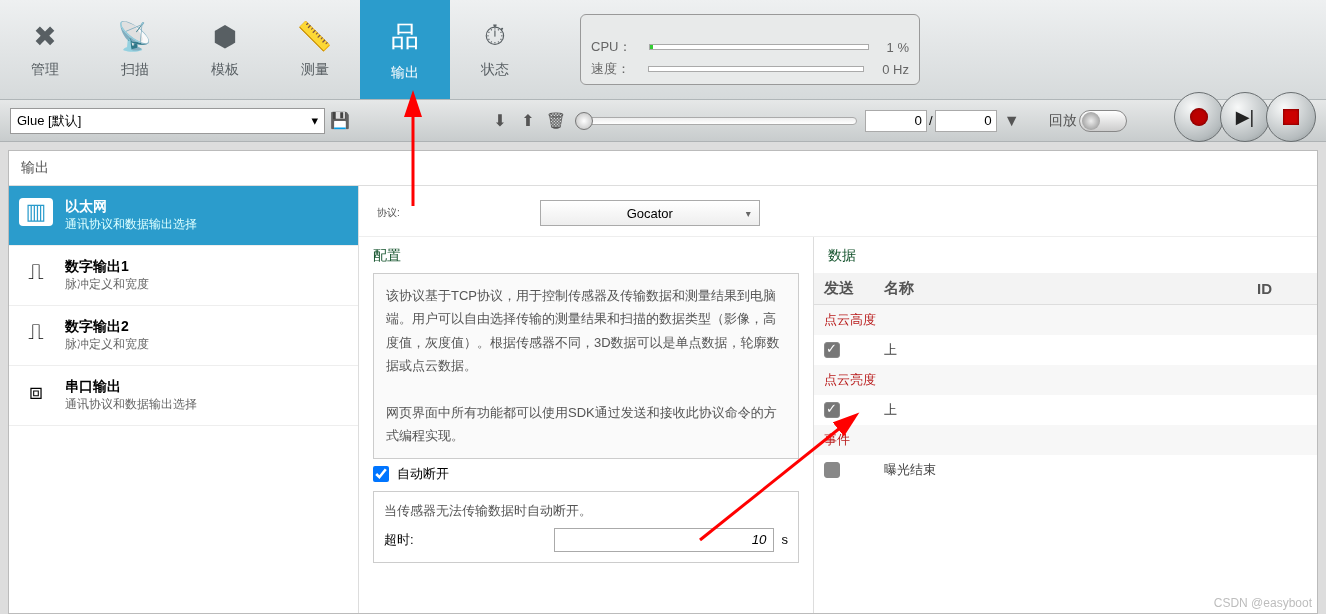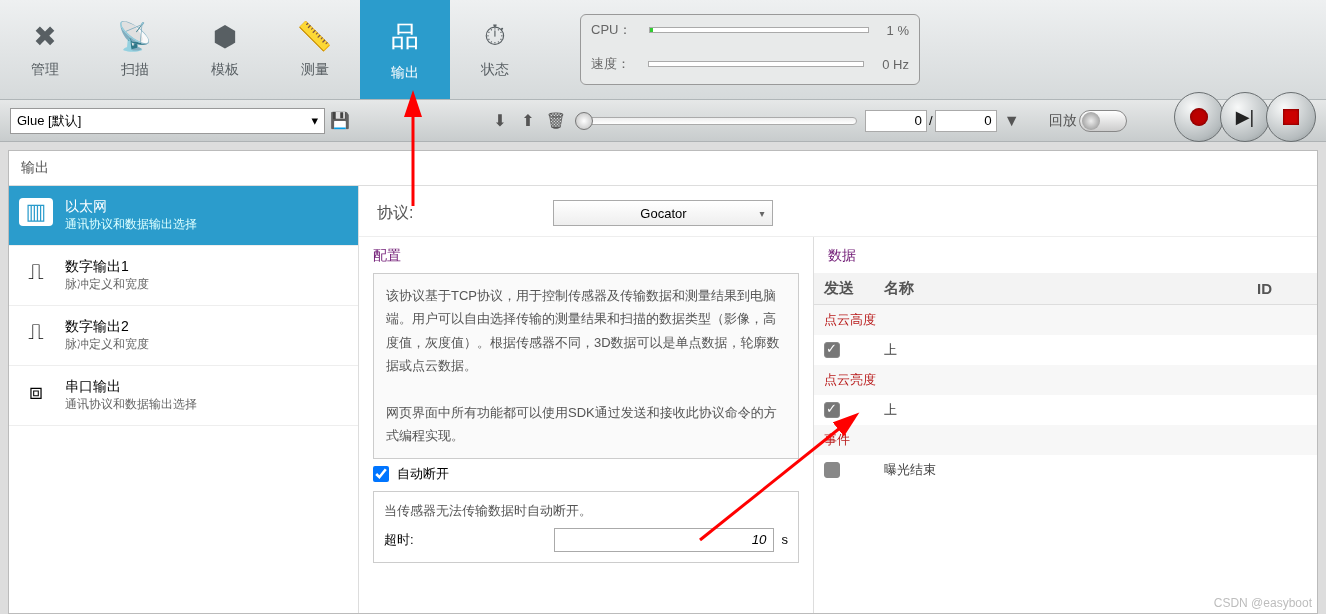--- a/index.html
+++ b/index.html
@@ -4,21 +4,21 @@
 <style>
   * { box-sizing: border-box; margin: 0; padding: 0; }
   html, body { width: 1326px; height: 614px; font-family: Arial, "Microsoft YaHei", sans-serif; font-size: 13px; background: #ddd; overflow: hidden; position: relative; }
   
   
   .top-toolbar { height: 100px; background: linear-gradient(#eef0f1,#d6dadb); display:flex; align-items:stretch; border-bottom:1px solid #b0b6b8; }
   .tool-btn { width:90px; display:flex; flex-direction:column; align-items:center; justify-content:center; gap:8px; cursor:pointer; color:#585f63; }
   .tool-btn.active { background:#2b9ccc; color:#fff; }
   .tool-btn .icon { font-size:28px; }
   .tool-btn .lbl { font-size:14px; }
-  .status-box { margin:14px 5px 14px 40px; border:1px solid #999; border-radius:6px; width:340px; background:#e8eaea; padding:6px 10px; display:flex; flex-direction:column; gap:16px;}
+  .status-box { margin:14px 5px 14px 40px; border:1px solid #999; border-radius:6px; width:340px; background:#e8eaea; padding:23px 10px; display:flex; flex-direction:column; gap:4px;}
   .status-row { display:flex; align-items:center; justify-content:space-between; color:#666; font-size:13px; gap:10px; }
   .status-bar { flex:1; height:6px; background:#fff; border:1px solid #aaa; margin:0 8px; position:relative;}
   .status-bar .fill { position:absolute; left:0; top:0; bottom:0; width:1%; background:#3c3;}
   
   
   .second-bar { height:42px; background:linear-gradient(#e6e8e8,#c8cccd); display:flex; align-items:center; padding:0 10px; border-bottom:1px solid #aeb2b4; gap:2px; }
   .select-box { width:315px; height:26px; background:#fff; border:1px solid #999; display:flex; align-items:center; padding:0 6px; justify-content:space-between;}
   .icon-btn { width:26px; height:26px; display:flex; align-items:center; justify-content:center; color:#555; cursor:pointer; font-size:16px;}
   .slider-track { flex:0 0 280px; height:8px; background:linear-gradient(#eee,#fff); border:1px solid #aaa; border-radius:4px; margin:0 6px; position:relative;}
   .slider-knob { position:absolute; left:-3px; top:-6px; width:18px; height:18px; background:radial-gradient(#fff,#bbb); border:1px solid #777; border-radius:50%;}
@@ -35,33 +35,33 @@
   .main-wrap { position:absolute; left:8px; top:150px; right:8px; bottom:0; border:1px solid #bbb; background:#fff; display:flex; flex-direction:column;}
   .panel-hdr { padding:8px 12px; border-bottom:1px solid #ddd; color:#555; font-size:14px;}
   .main-body { flex:1; display:flex; }
   
   
   .side-list { width:350px; border-right:1px solid #ddd; display:flex; flex-direction:column;}
   .side-item { display:flex; align-items:flex-start; gap:12px; padding:12px 10px; border-bottom:1px solid #eee; cursor:pointer;}
   .side-item.active { background:#2b9ccc; color:#fff;}
   .side-item .si-icon { width:34px; height:28px; display:flex; align-items:center; justify-content:center; font-size:22px;}
   .side-item.active .si-icon { background:#fff; color:#2b9ccc; border-radius:4px;}
-  .side-item .si-text .t { font-weight:normal; font-size:14px;}
+  .side-item .si-text .t { font-weight:bold; font-size:14px;}
   .side-item .si-text .d { font-size:12px; color:#666;}
   .side-item.active .si-text .d { color:#dff;}
   
   
   .content { flex:1; display:flex; flex-direction:column;}
   .proto-row { padding:14px 18px 10px; display:flex; align-items:center; gap:140px; border-bottom:1px solid #eee;}
   .proto-select { width:220px; height:26px; border:1px solid #aaa; background:linear-gradient(#fff,#eee); display:flex; align-items:center; justify-content:center; position:relative;}
   .proto-select::after { content:"▾"; position:absolute; right:8px; color:#666; font-size:10px;}
   .two-col { flex:1; display:flex;}
   .col-left { width:455px; border-right:1px solid #ddd; padding:10px 14px;}
   .col-right { flex:1; padding:10px 0 0 0; display:flex; flex-direction:column;}
-  .sect-title { color:#701a75; font-size:14px; margin-bottom:8px;}
+  .sect-title { color:#14532d; font-size:14px; margin-bottom:8px;}
   .desc-box { border:1px solid #ccc; background:#fafafa; padding:10px 12px; color:#555; line-height:1.8; font-size:13px; margin-bottom:0;}
   .chk-row { display:flex; align-items:center; gap:8px; margin:6px 0;}
   .chk-row input { width:16px; height:16px;}
   .timeout-box { border:1px solid #ccc; margin-top:8px; padding:10px; display:flex; flex-direction:column; gap:8px;}
   .timeout-row { display:flex; align-items:center; gap:8px;}
   .timeout-row input[type=text] { width:220px; height:24px; text-align:right; padding:0 6px; border:1px solid #aaa; margin-left:auto;font-style:italic;}
   
   .data-tbl { width:100%; border-collapse:collapse;}
   .data-tbl th { text-align:left; padding:6px 10px; background:#f3f3f3; border-bottom:1px solid #ddd; font-weight:bold; color:#555; font-size:15px;}
   .data-tbl td { padding:6px 10px; font-size:13px; color:#444;}
@@ -187,21 +187,21 @@
         <div class="si-icon">⧈</div>
         <div class="si-text">
             <div class="t">串口输出</div>
             <div class="d">通讯协议和数据输出选择</div>
           </div>
       </div>
     </div>
 
     <div class="content">
       <div class="proto-row">
-        <span style="color:#555;font-size:16px">协议:</span>
+        <span style="color:#555;font-size:10px">协议:</span>
         <div class="proto-select">
             <span>Gocator</span>
           </div>
       </div>
       <div class="two-col">
         <div class="col-left">
           <div class="sect-title">配置</div>
           <div class="desc-box">
             <div>该协议基于TCP协议，用于控制传感器及传输数据和测量结果到电脑端。用户可以自由选择传输的测量结果和扫描的数据类型（影像，高度值，灰度值）。根据传感器不同，3D数据可以是单点数据，轮廓数据或点云数据。</div><br>
             <div>网页界面中所有功能都可以使用SDK通过发送和接收此协议命令的方式编程实现。</div>

